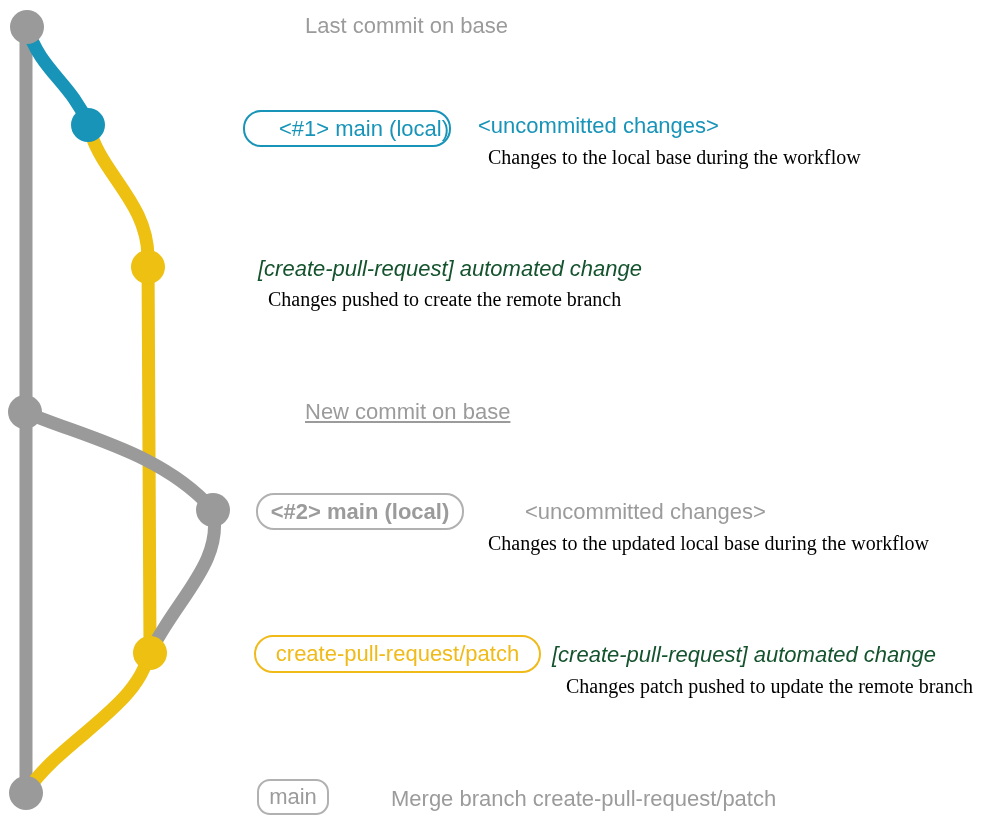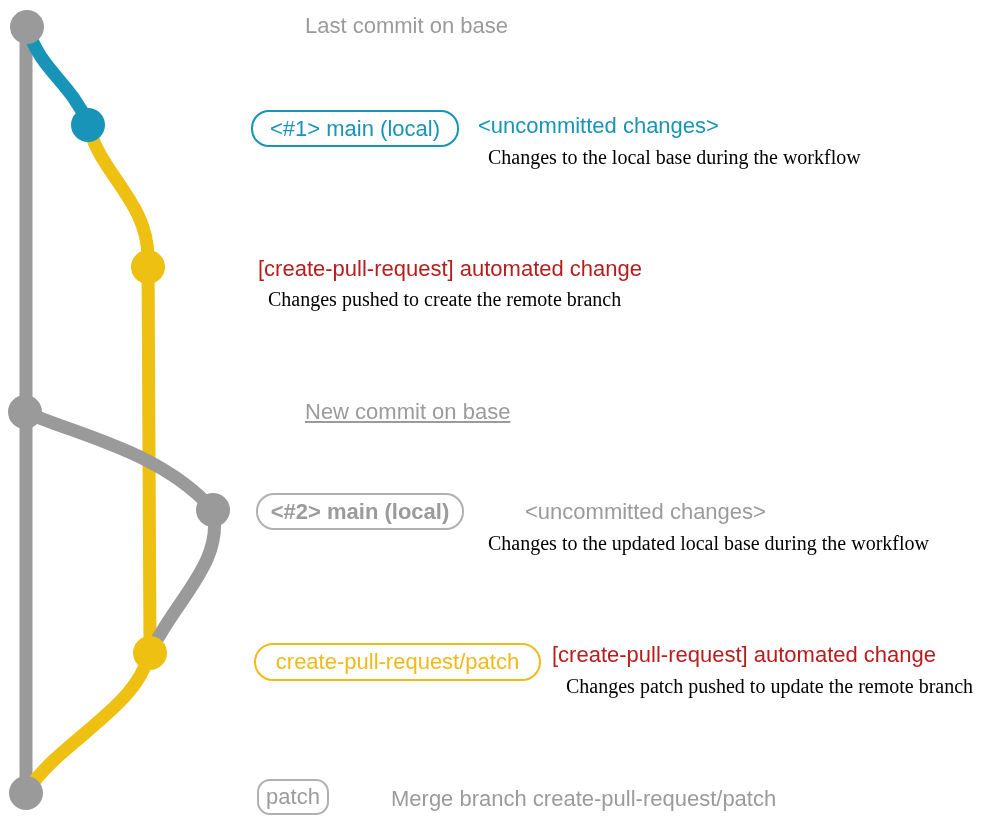--- a/index.html
+++ b/index.html
@@ -6,45 +6,45 @@
   html,body{margin:0;padding:0;}
   body{
     width:981px;height:827px;position:relative;background:#ffffff;
     font-family:"Liberation Sans","DejaVu Sans",sans-serif;overflow:hidden;
   }
   #graph-svg{position:absolute;left:0;top:0;}
   .abs{position:absolute;white-space:nowrap;}
   .heading{font-size:22px;line-height:1.1;}
   .heading-gray{color:#9b9b9b;margin-left:47px;}
   .heading-blue{color:#1794b8;}
-  .heading-yellow{color:#b91c1c;}
+  .heading-yellow{color:#14532d;font-style:italic;}
   .note{
     font-family:"Liberation Serif","DejaVu Serif",serif;
     font-size:20px;color:#000000;line-height:1.1;
   }
   .badge{
     display:flex;align-items:center;justify-content:center;
     border:2px solid;border-radius:18px;font-size:22px;box-sizing:border-box;
   }
   .badge-blue{border-color:#1794b8;color:#1794b8;}
   .badge-gray{border-color:#b1b1b1;color:#9b9b9b;}
   .badge-yellow{border-color:#f0ba18;color:#f0ba18;}
 
   
   #t-last-commit{left:258px;top:14px;}
-  #b-main-local-1{left:251px;top:110px;width:208px;height:37px;}
+  #b-main-local-1{left:243px;top:110px;width:208px;height:37px;justify-content:flex-end;}
   #t-uncommitted-1{left:478px;top:114px;}
   #n-note-1{left:488px;top:146px;}
   #t-auto-change-1{left:258px;top:257px;}
   #n-note-2{left:268px;top:288px;}
   #t-new-commit{left:258px;top:400px;text-decoration:underline;}
   #b-main-local-2{left:256px;top:493px;width:208px;height:37px;font-weight:bold;}
   #t-uncommitted-2{left:478px;top:500px;}
   #n-note-3{left:488px;top:532px;}
-  #b-cpr-patch{left:254px;top:635px;width:287px;height:38px;border-radius:19px;margin-top:8px;}
+  #b-cpr-patch{left:254px;top:635px;width:287px;height:38px;border-radius:19px;}
   #t-auto-change-2{left:552px;top:643px;}
   #n-note-4{left:566px;top:675px;}
   #b-main{left:257px;top:779px;width:72px;height:36px;border-radius:13px;}
   #t-merge{left:344px;top:787px;text-align:center;}
 </style>
 </head>
 <body>
 
 <svg id="graph-svg" width="250" height="827" viewBox="0 0 250 827">
 
@@ -84,15 +84,15 @@
 <div id="t-uncommitted-2" class="abs heading heading-gray">&lt;uncommitted changes&gt;</div>
 <div id="n-note-3" class="abs note">Changes to the updated local base during the workflow</div>
 
 <div id="b-cpr-patch" class="abs badge badge-yellow">
   <span>create-pull-request/patch</span>
 </div>
 <div id="t-auto-change-2" class="abs heading heading-yellow">[create-pull-request] automated change</div>
 <div id="n-note-4" class="abs note">Changes patch pushed to update the remote branch</div>
 
 <div id="b-main" class="abs badge badge-gray">
-  <span>patch</span>
+  <span>main</span>
 </div>
 <div id="t-merge" class="abs heading heading-gray">Merge branch create-pull-request/patch</div>
 
 </body></html>

